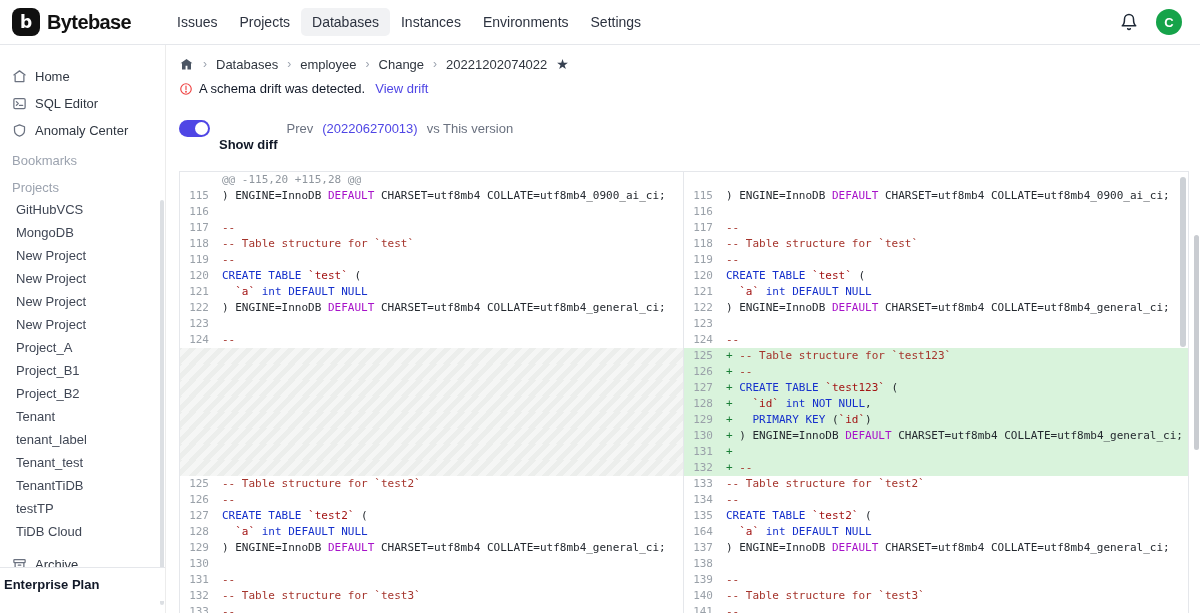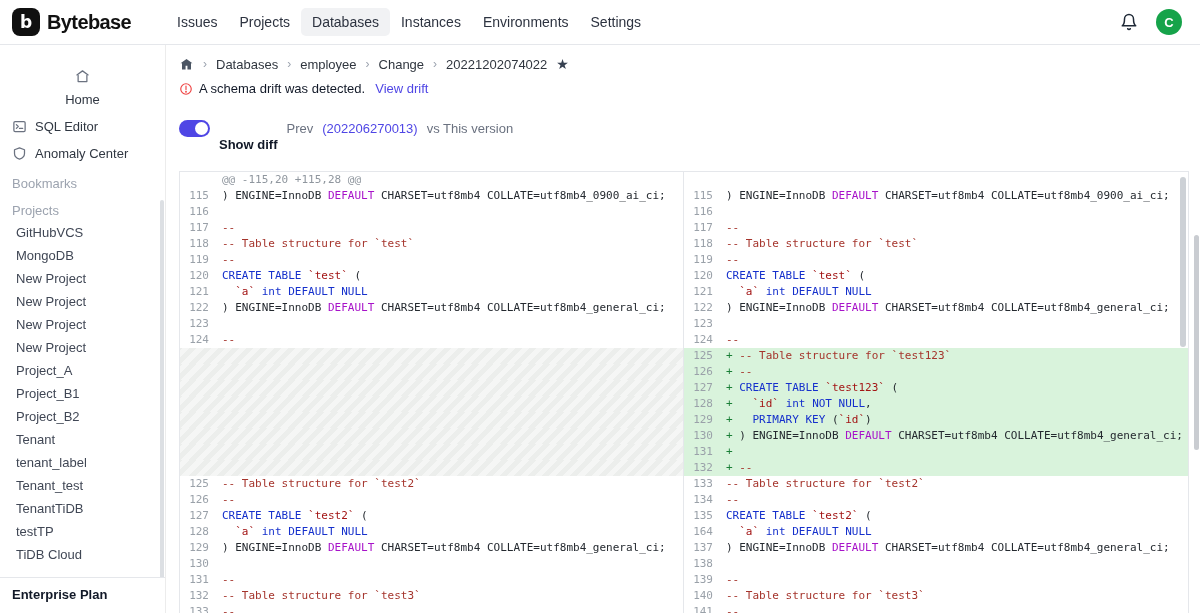--- a/index.html
+++ b/index.html
@@ -25,21 +25,21 @@
   .sidebar { width:166px; flex:0 0 166px; position:relative; border-right:1px solid #ececec; padding:10px 6px 0 6px; overflow:hidden; }
   .search-box { display:flex; align-items:center; gap:4px; border:1px solid #d1d5db; border-radius:6px; height:27px; padding:0 7px; background:#fff; }
   .search-input { border:none; outline:none; flex:1; min-width:0; font-size:13px; color:#374151; font-family:"Liberation Sans",sans-serif; }
   .search-input::placeholder { color:#a3a9b1; }
   .kbd { font-size:11px; color:#6b7280; white-space:nowrap; border:1px solid #e5e7eb; border-radius:3px; padding:0 3px; background:#fafafa; }
   .side-item { display:flex; gap:8px; align-items:center; padding:6px 6px; font-size:13px; color:#303742; border-radius:4px; cursor:pointer; }
   .side-item svg { width:15px; height:15px; color:#6b7280; flex:0 0 15px; }
   .side-section { font-size:13px; color:#9ca3af; padding:9px 6px 3px 6px; }
   .side-project { padding:4px 6px 4px 10px; font-size:13px; color:#404755; cursor:pointer; white-space:nowrap; overflow:hidden; }
   .side-archive { margin-top:8px; }
-  .plan { position:absolute; left:0; bottom:2px; width:166px; border-top:1px solid #e5e7eb; padding:9px 12px; font-size:13px; font-weight:700; color:#111827; background:#fff; }
+  .plan { position:absolute; left:0; bottom:12px; width:166px; border-top:1px solid #e5e7eb; padding:9px 4px; font-size:13px; font-weight:700; color:#111827; background:#fff; }
   .side-scrollthumb { position:absolute; right:1px; top:155px; width:4px; height:405px; background:#dcdfe3; border-radius:2px; cursor:pointer; }
 
   
   .main { flex:1; padding:11px 11px 0 13px; position:relative; min-width:0; }
   .breadcrumb { display:flex; align-items:center; gap:9px; font-size:13px; color:#374151; }
   .crumb { cursor:pointer; font-weight:500; color:#30363f; }
   .crumb-sep { color:#9ca3af; font-size:12px; }
   .home-ico { width:15px; height:15px; color:#4b5563; cursor:pointer; }
   .crumb-star { color:#374151; font-size:14px; cursor:pointer; }
 
@@ -97,21 +97,21 @@
         <path d="M13.7 21a2 2 0 0 1-3.4 0"></path>
       </svg>
     <div class="avatar">C</div>
   </div>
 </div>
 
 <div class="layout">
 
   <div class="sidebar">
 
-    <div class="side-item" style="margin-top:8px;flex-direction:column;">
+    <div class="side-item" style="margin-top:8px;">
       <svg viewBox="0 0 24 24" fill="none" stroke="currentColor" stroke-width="2" stroke-linecap="round" stroke-linejoin="round">
           <path d="M3 9.5 12 3l9 6.5"></path>
           <path d="M5 10v10h14V10"></path>
         </svg>
       <span>Home</span>
     </div>
     <div class="side-item">
       <svg viewBox="0 0 24 24" fill="none" stroke="currentColor" stroke-width="2" stroke-linecap="round" stroke-linejoin="round">
           <rect x="3" y="4" width="18" height="16" rx="2"></rect>
           <path d="m7 9 3 3-3 3"></path>

